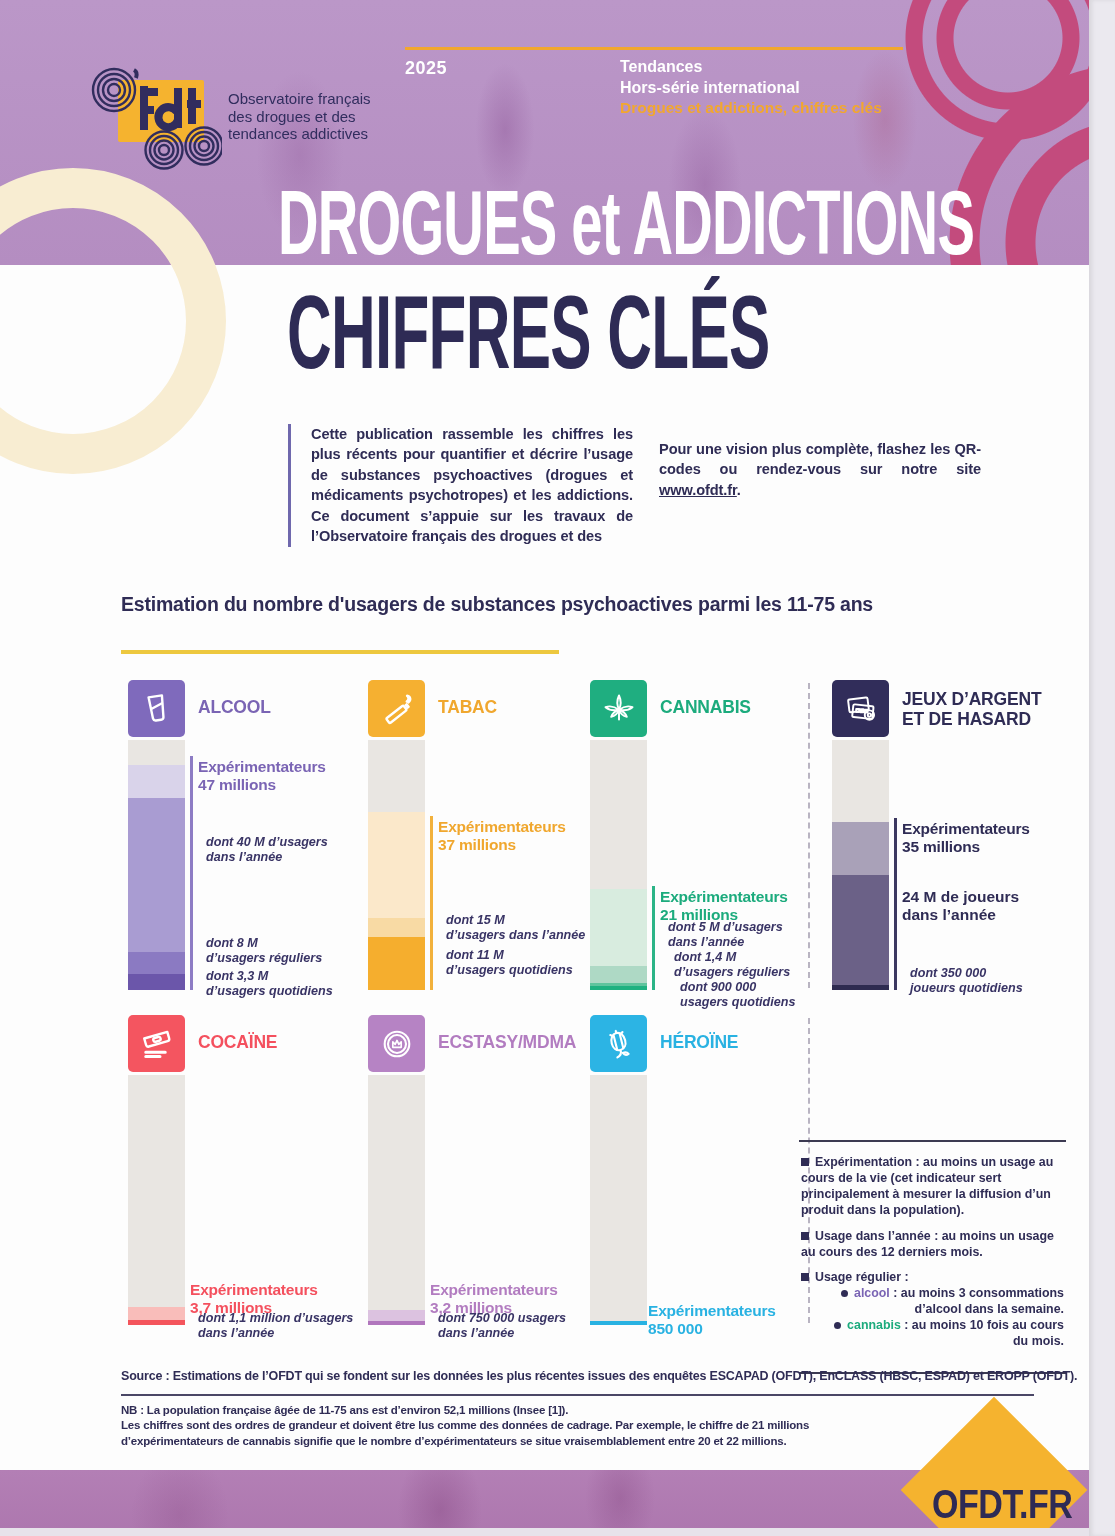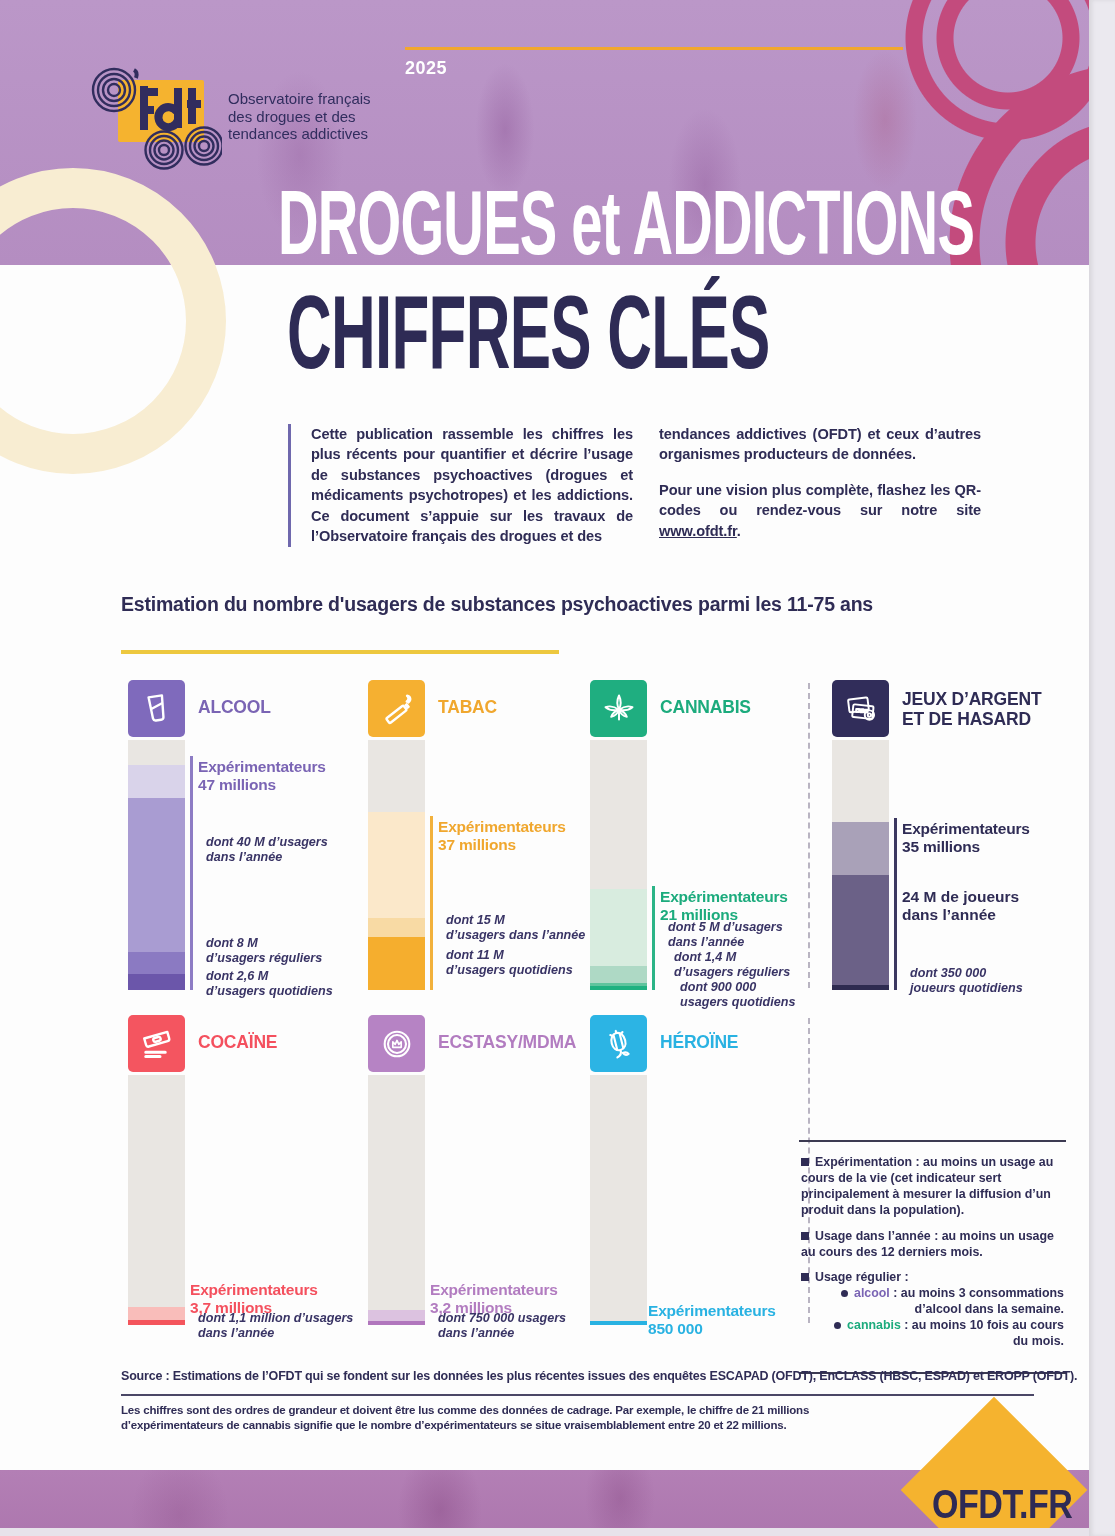--- a/index.html
+++ b/index.html
@@ -144,28 +144,32 @@
   </svg>
 
   <div class="org-lines">
     <div>Observatoire français</div>
     <div>des drogues et des</div>
     <div>tendances addictives</div>
   </div>
 
   <div class="hdr-rule"></div>
   <div class="hdr-year">2025</div>
+  <div class="hdr-series">
+    <div>Tendances</div>
+    <div>Hors-série international</div>
+    <div class="hl">Drogues et addictions, chiffres clés</div>
+  </div>
 
   <div class="big-title1">DROGUES et ADDICTIONS</div>
   <div class="big-title2">CHIFFRES CLÉS</div>
 
   <div class="intro">
     <div class="col">Cette publication rassemble les chiffres les plus récents pour quantifier et décrire l’usage de substances psychoactives (drogues et médicaments psychotropes) et les addictions. Ce document s’appuie sur les travaux de l’Observatoire français des drogues et des</div>
     <div class="col">
-      <div>tendances addictives (OFDT) et ceux d’autres organismes producteurs de données.</div>
       <div class="p2">
         <span>Pour une vision plus complète, flashez les QR-codes ou rendez-vous sur notre site </span><span class="link">www.ofdt.fr</span><span>.</span>
       </div>
     </div>
   </div>
 
   <div class="section-heading">
     <div>Estimation du nombre d'usagers de substances psychoactives parmi les 11-75 ans</div>
   </div>
   <div class="heading-rule"></div>
@@ -194,21 +198,21 @@
     </div>
     <div class="note" style="top:155px">
       <div>dont 40 M d’usagers</div>
         <div>dans l’année</div>
       </div>
     <div class="note" style="top:256px">
       <div>dont 8 M</div>
         <div>d’usagers réguliers</div>
       </div>
     <div class="note" style="top:289px">
-      <div>dont 2,6 M</div>
+      <div>dont 3,3 M</div>
         <div>d’usagers quotidiens</div>
       </div>
   </div>
 
   <div class="substance s1">
     <div class="sub-icon">
       <svg class="icon" width="36" height="36" viewBox="0 0 24 24">
         <g transform="rotate(-38 12 14)">
             <rect x="3.5" y="13" width="14.5" height="4" rx="1"></rect>
         <rect x="18.6" y="13.2" width="2.4" height="3.6" rx="0.6" fill="#fff" stroke="none"></rect>
@@ -403,20 +407,21 @@
       </div>
       <div class="sub-item">
         <span class="dot"></span><span class="kw-cannabis">cannabis</span><span> : au moins 10 fois au cours du mois.</span>
       </div>
     </div>
   </div>
 
   <div class="source">Source : Estimations de l’OFDT qui se fondent sur les données les plus récentes issues des enquêtes ESCAPAD (OFDT), EnCLASS (HBSC, ESPAD) et EROPP (OFDT).</div>
   <div class="foot-rule"></div>
   <div class="nb">
+    <div>NB : La population française âgée de 11-75 ans est d’environ 52,1 millions (Insee [1]).</div>
     <div>Les chiffres sont des ordres de grandeur et doivent être lus comme des données de cadrage. Par exemple, le chiffre de 21 millions d’expérimentateurs de cannabis signifie que le nombre d’expérimentateurs se situe vraisemblablement entre 20 et 22 millions.</div>
   </div>
 
   <div class="bottom-band"></div>
   <div class="diamond"></div>
   <div class="site">OFDT.FR</div>
 
   <div class="right-edge"></div>
   <div class="bottom-edge"></div>
 </div>

